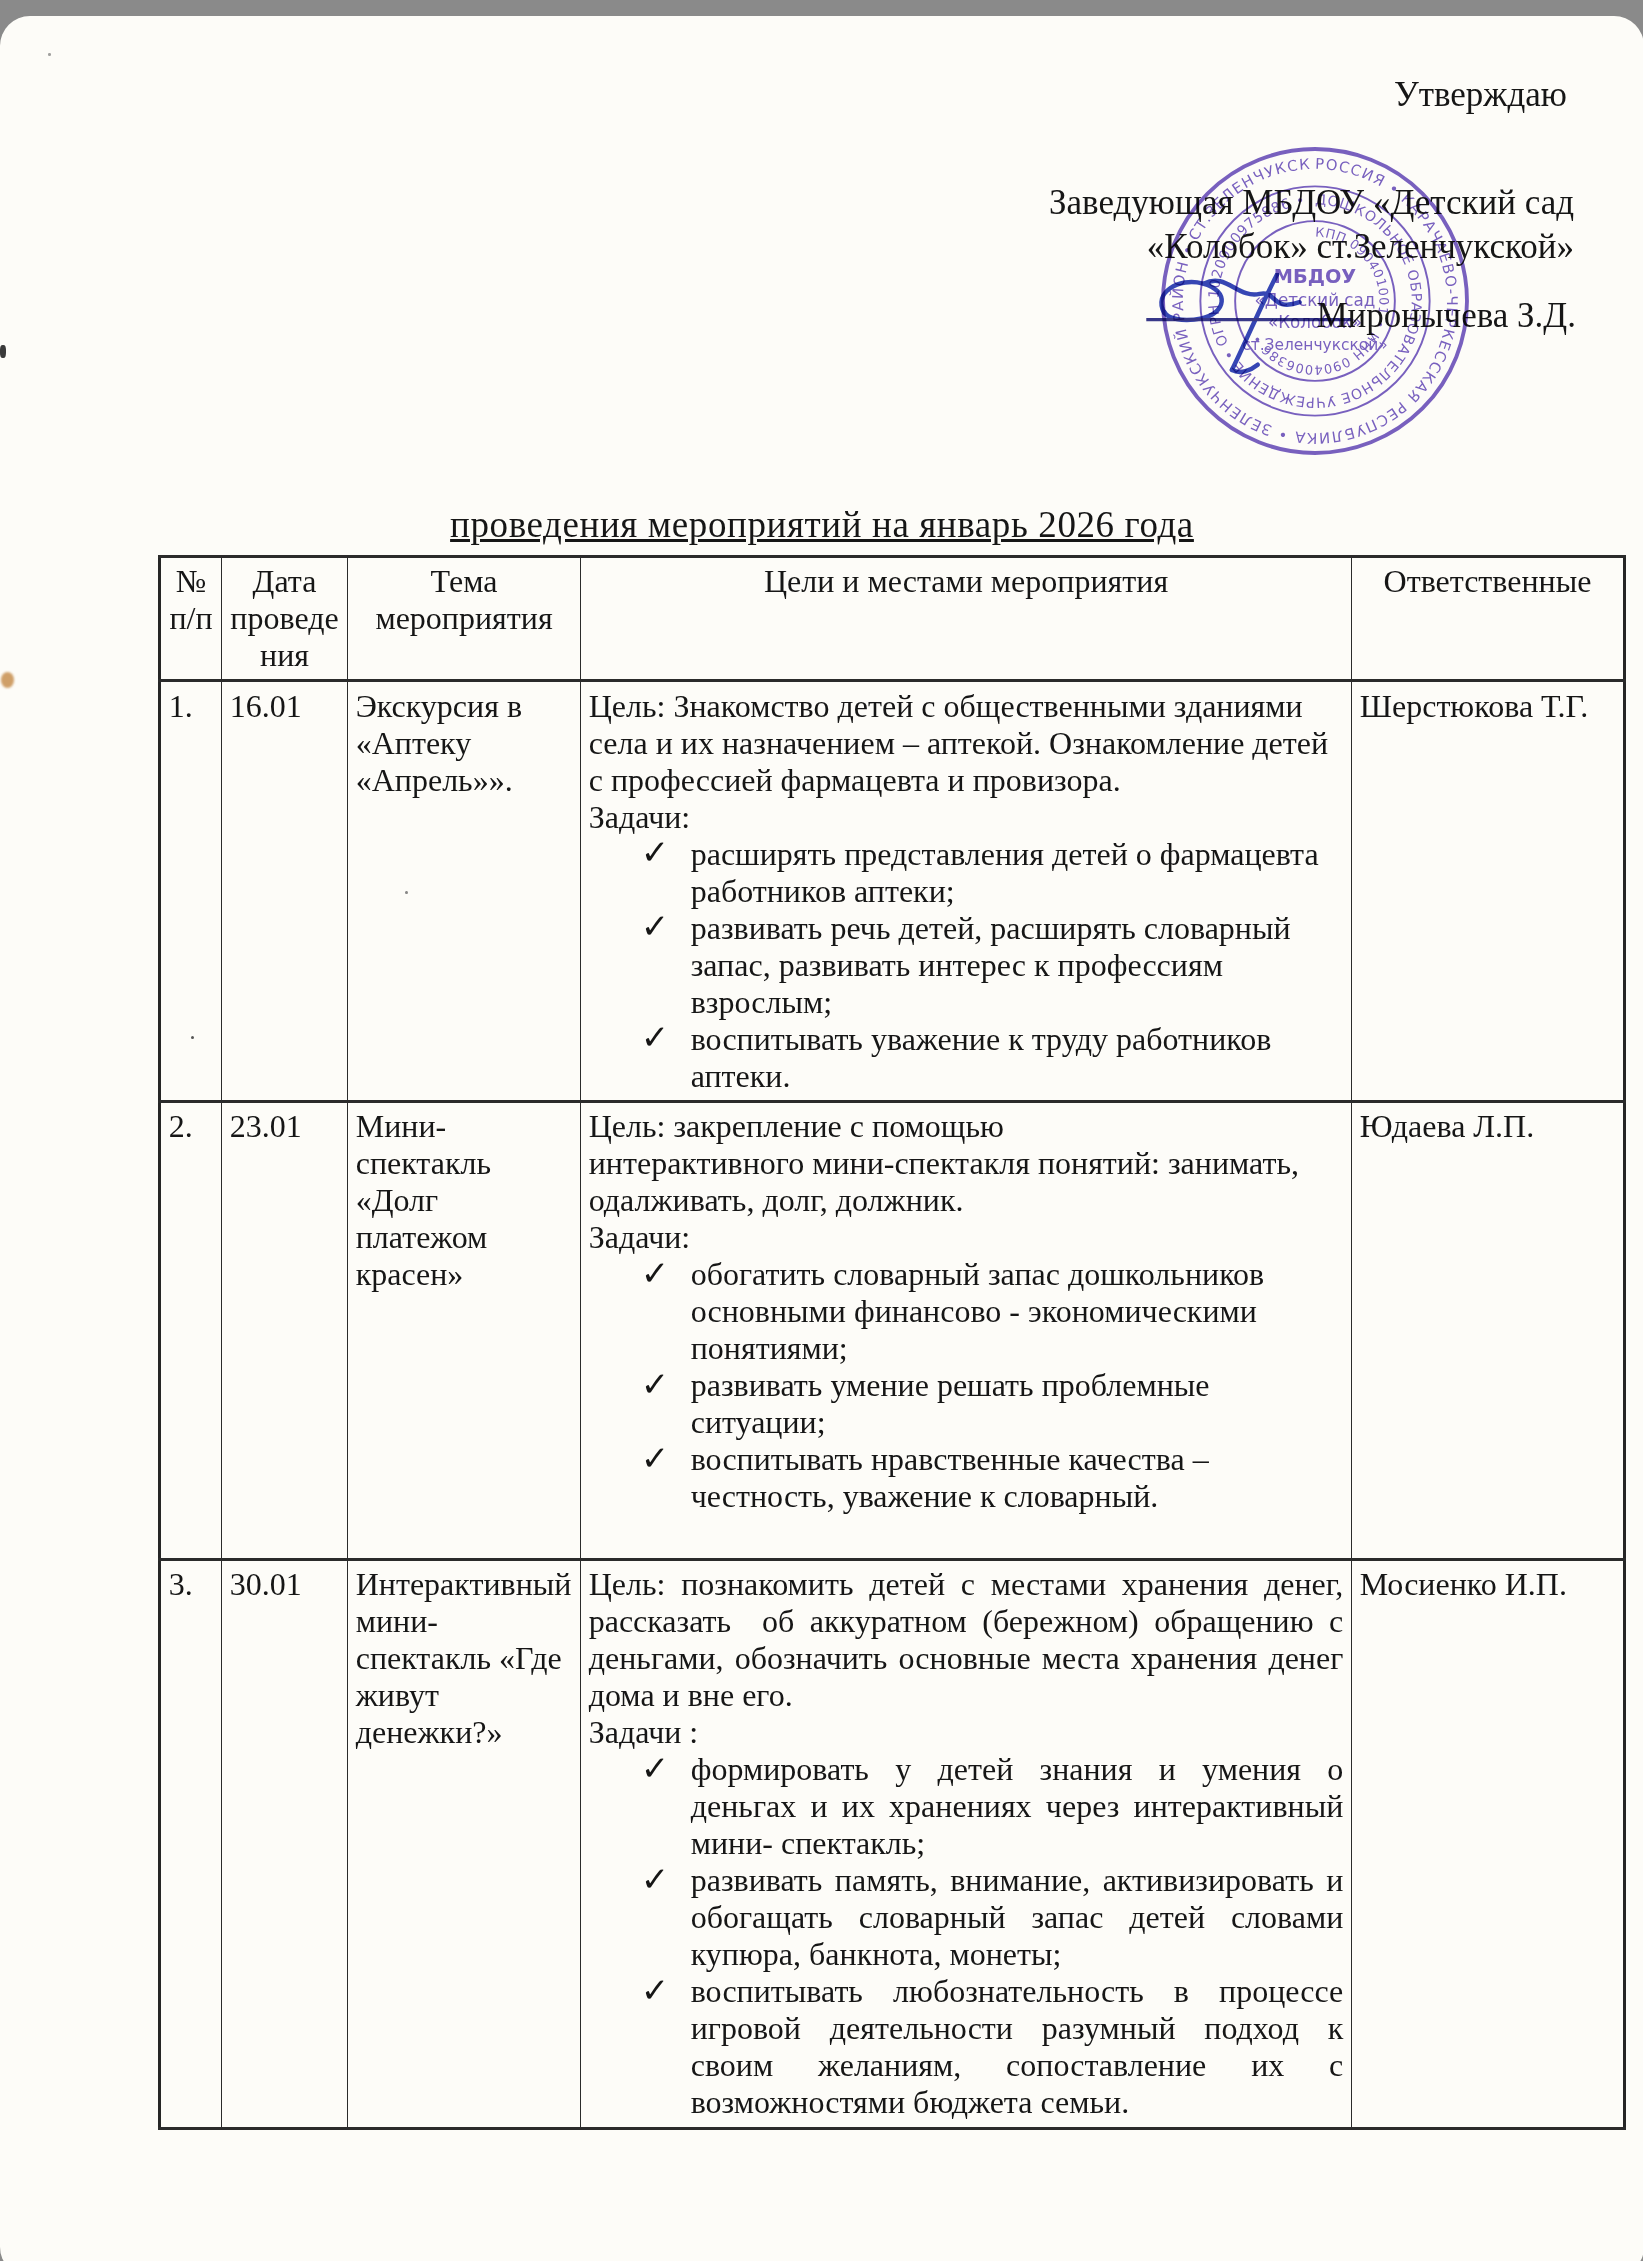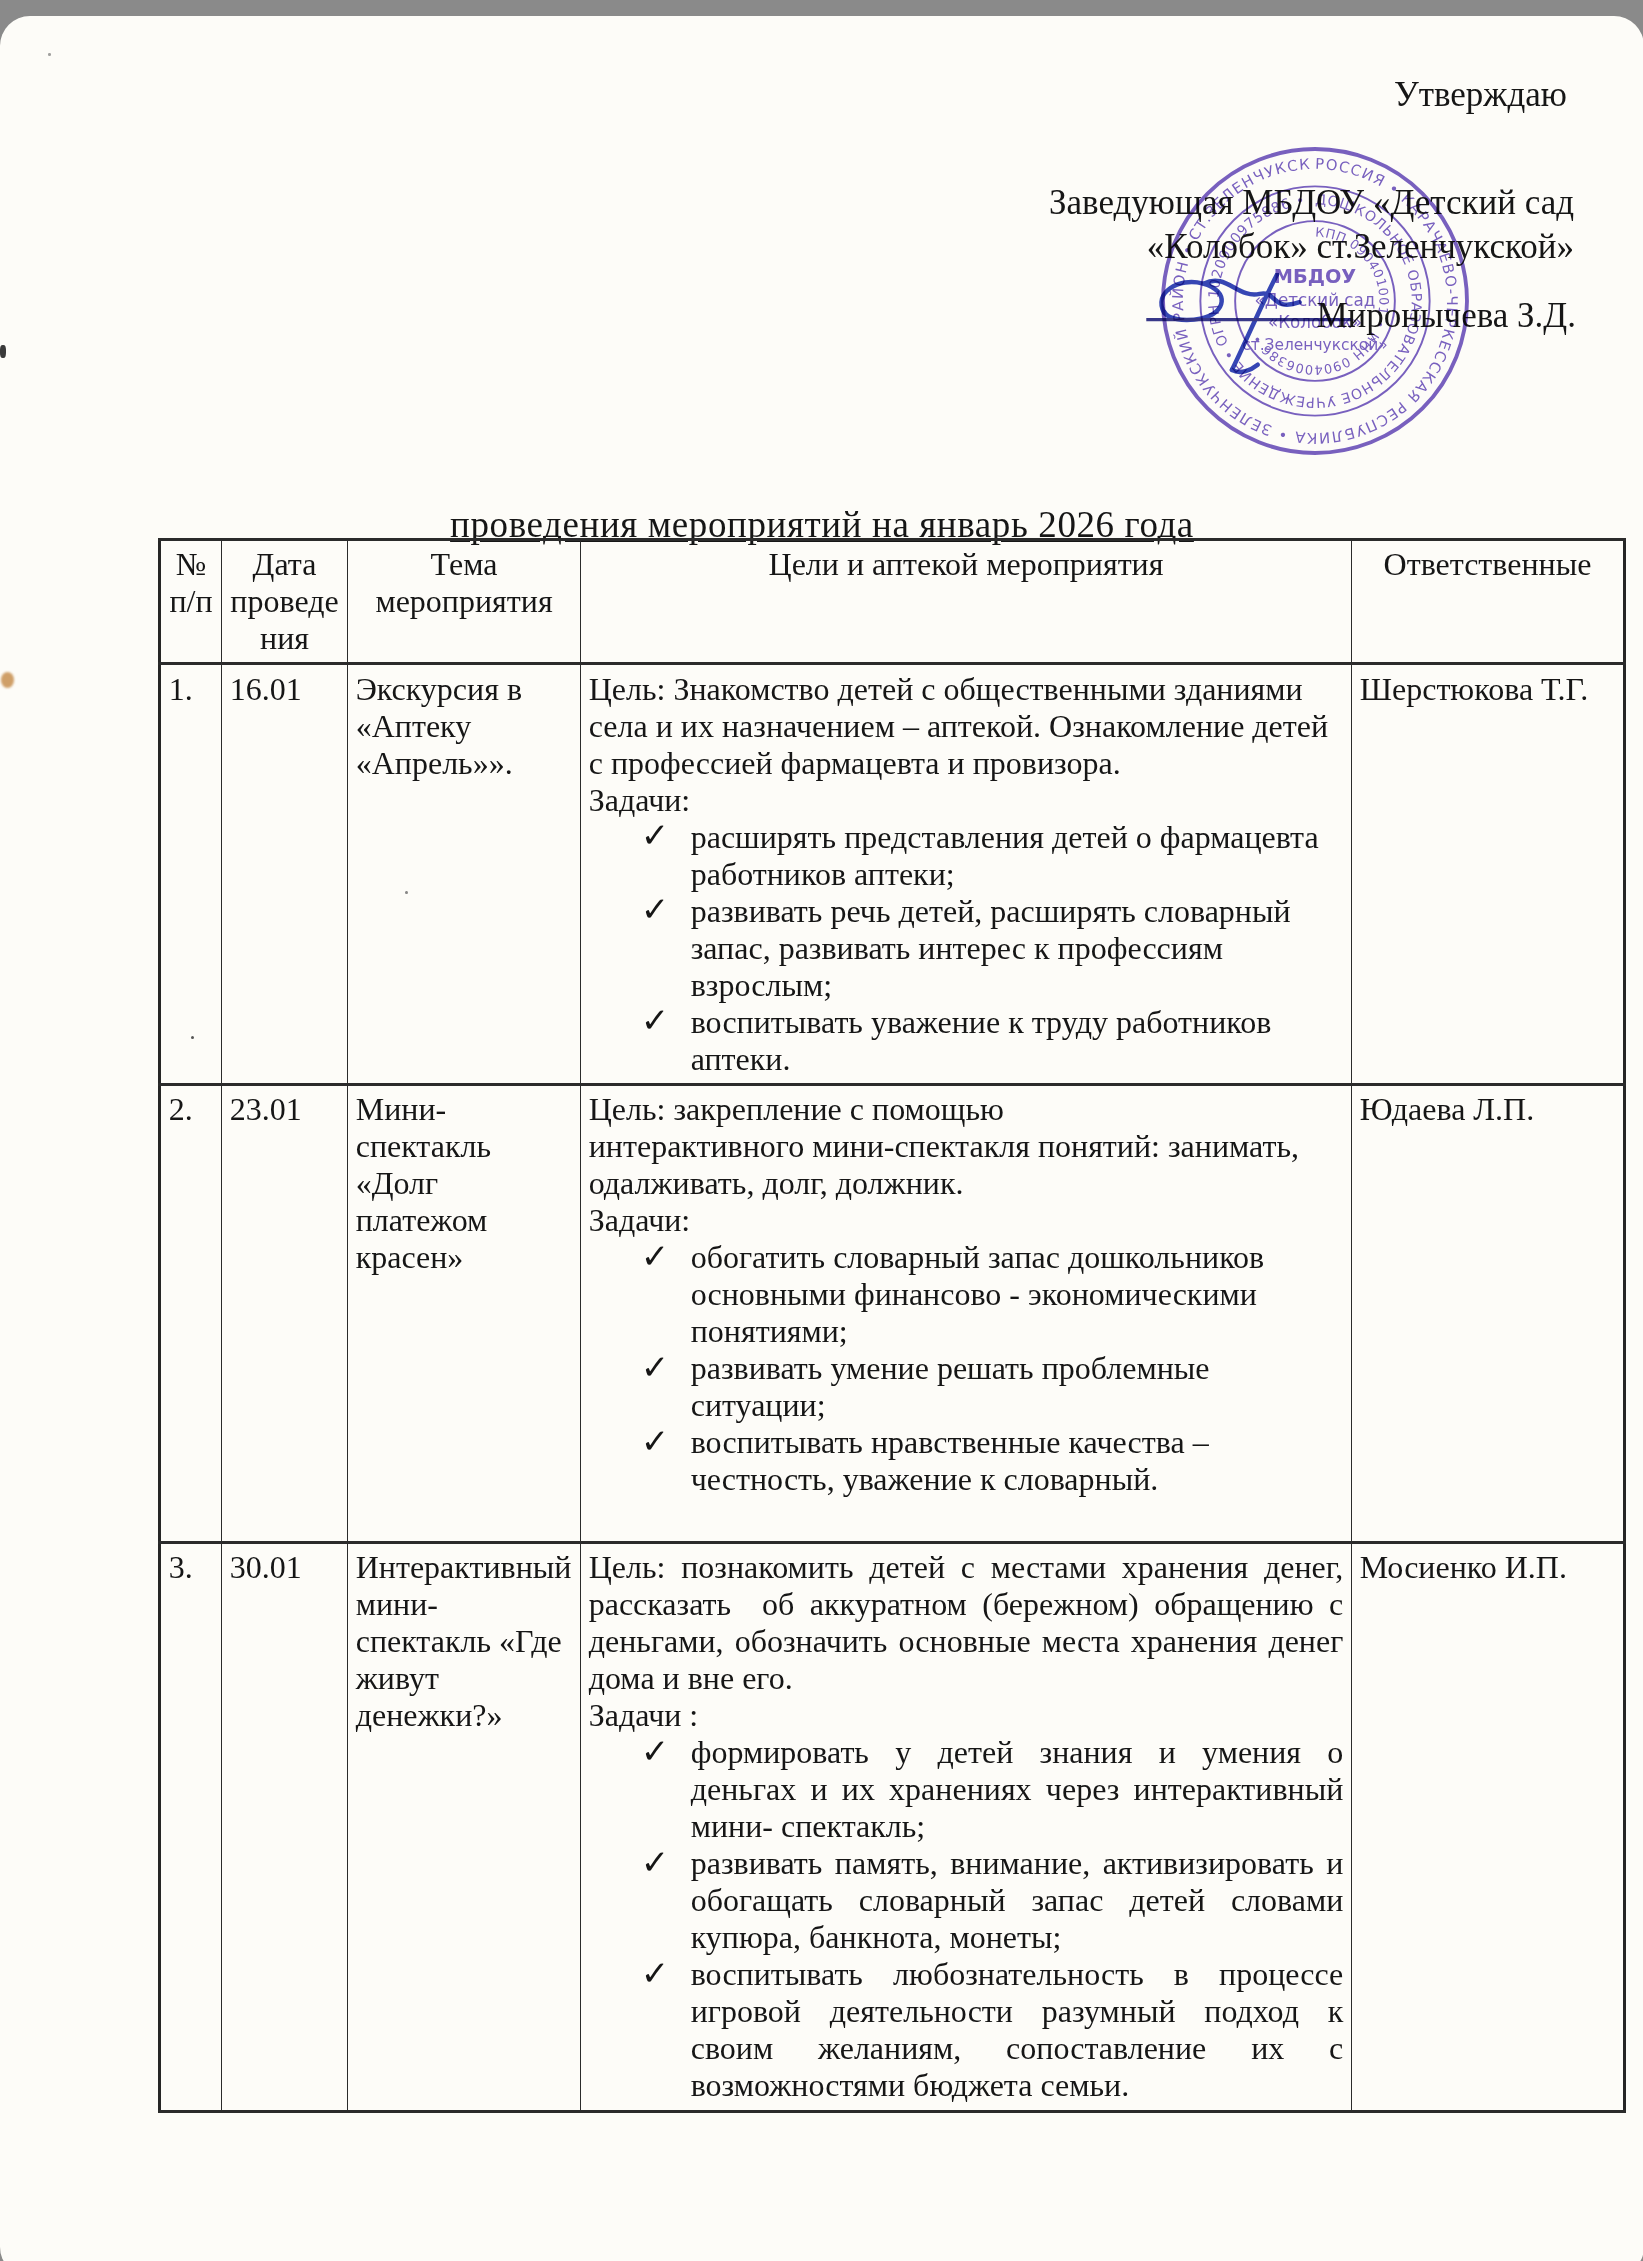--- a/index.html
+++ b/index.html
@@ -35,21 +35,21 @@
     opacity:.95;
   }
 
   
   .doc-title { position:absolute; left:0; width:100%; text-align:center; font-size:37px; letter-spacing:0.6px; }
   .doc-title.l1 { top:404px; }
   .doc-title.l2 { top:487px;text-decoration:underline; }
 
   
   table.plan {
-    position:absolute; left:158px; top:522px;
+    position:absolute; left:158px; top:539px;
     width:1465px;
     border-collapse:collapse;
     table-layout:fixed;
     font-size:32px;
     line-height:37px;
   }
   table.plan { border:3.9px solid #262626; }
   table.plan th, table.plan td {
     border:1.9px solid #2b2b2b;
     border-top-width:3.2px; border-bottom-width:3.2px;
@@ -154,21 +154,21 @@
         <col style="width:126px">
         <col style="width:233px">
         <col style="width:771px">
         <col style="width:273px">
     </colgroup>
     <thead>
       <tr>
         <th class="th-num">№ п/п</th>
         <th class="th-date">Дата проведения</th>
         <th class="th-theme">Тема мероприятия</th>
-        <th class="th-goals">Цели и аптекой мероприятия</th>
+        <th class="th-goals">Цели и местами мероприятия</th>
         <th class="th-resp">Ответственные</th>
       </tr>
     </thead>
     <tbody>
 
       <tr class="r1">
         <td class="cell-num">1.</td>
         <td class="cell-date">16.01</td>
         <td class="cell-theme">Экскурсия в «Аптеку «Апрель»».</td>
         <td class="cell-goals">

